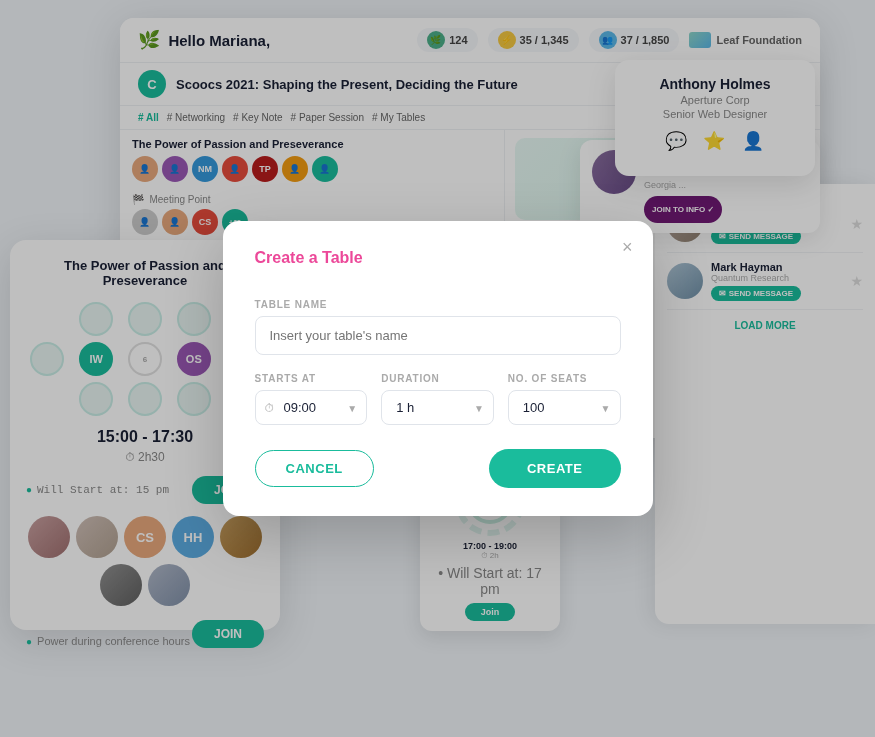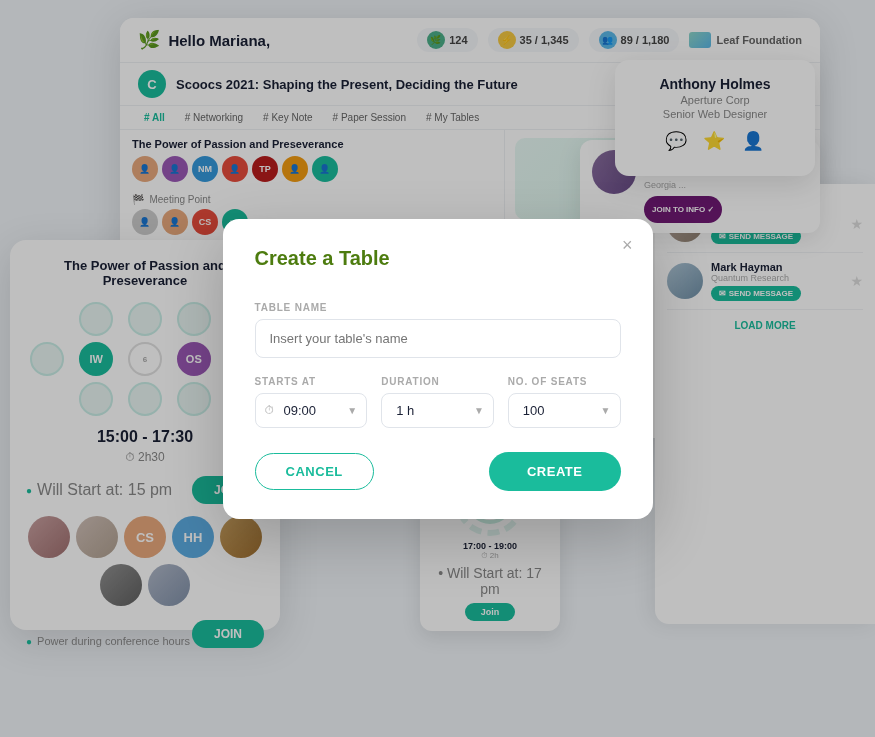--- a/index.html
+++ b/index.html
@@ -124,22 +124,22 @@
 
     .event-title {
       font-size: 13px;
       font-weight: 700;
       color: #1a2035;
     }
 
     
     .filter-bar {
       display: flex;
-      gap: 20px;
-      padding: 6px 24px;
+      gap: 8px;
+      padding: 6px 18px;
       border-bottom: 1px solid #eef0f3;
       align-items: flex-end;
     }
 
     .filter-tag {
       font-size: 10px;
       color: #666;
       cursor: pointer;
     }
 
@@ -322,25 +322,26 @@
     }
 
     .card-footer {
       display: flex;
       justify-content: space-between;
       align-items: center;
       margin-top: 10px;
     }
 
     .will-start {
-      font-size: 16px;
+      font-size: 11px;
       color: #888;
       display: flex;
       align-items: center;
       gap: 5px;
+      font-family: Liberation Mono, monospace;
     }
 
     .will-start::before {
       content: '●';
       color: #1abc9c;
       font-size: 10px;
     }
 
     .join-btn {
       background: #1abc9c;
@@ -573,23 +574,23 @@
     .modal {
       background: #fff;
       border-radius: 16px;
       box-shadow: 0 20px 60px rgba(0,0,0,0.2);
       width: 430px;
       padding: 28px 32px;
       position: relative;
     }
 
     .modal-title {
-      font-size: 20px;
+      font-size: 16px;
       font-weight: 800;
-      color: #4d7c0f;
+      color: #ec4899;
       margin-bottom: 32px;
     }
 
     .modal-close {
       position: absolute;
       top: 16px;
       right: 20px;
       font-size: 18px;
       color: #aaa;
       cursor: pointer;
@@ -770,21 +771,21 @@
       <div class="stat-badge">
         <div class="stat-dot green">🌿</div>
         <span>124</span>
       </div>
       <div class="stat-badge">
         <div class="stat-dot yellow">⚡</div>
         <span>35 / 1,345</span>
       </div>
       <div class="stat-badge">
         <div class="stat-dot blue">👥</div>
-        <span>89 / 1,180</span>
+        <span>37 / 1,850</span>
       </div>
       <div class="conf-logo">
         <div class="conf-logo-icon"></div>
         <span>Leaf Foundation</span>
       </div>
     </div>
   </div>
 
   <div class="event-bar">
     <div class="event-icon">C</div>

